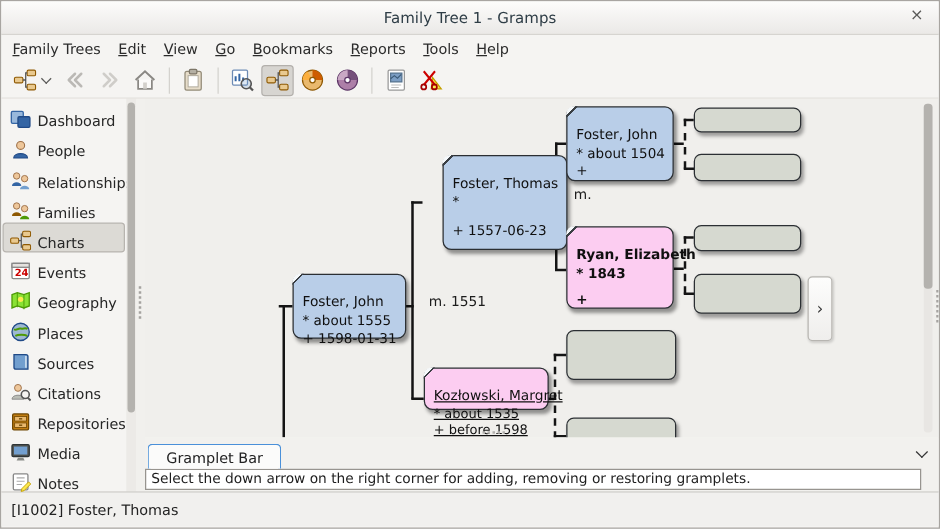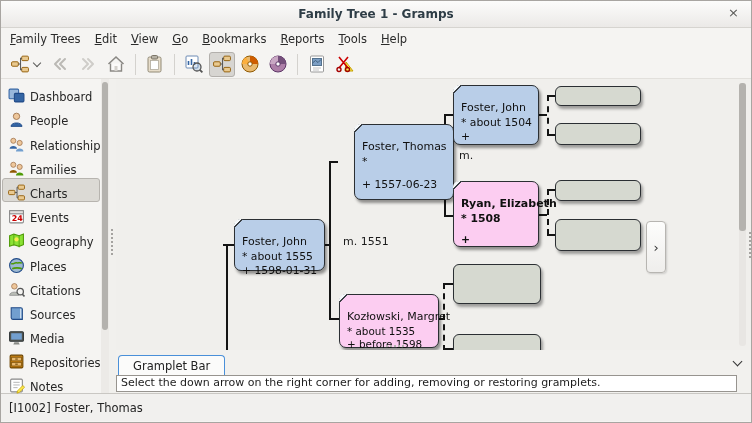--- a/index.html
+++ b/index.html
@@ -4,21 +4,21 @@
 <style>
   * { margin:0; padding:0; box-sizing:border-box; }
   html,body { width:752px; height:423px; }
   body { font-family:"DejaVu Sans","Liberation Sans",sans-serif; font-size:11.5px; color:#2b2b2b; }
 
   .window { position:relative; width:752px; height:423px; border:1px solid #a8a5a1; background:#f5f4f2; overflow:hidden; }
 
   
   .titlebar { height:27px; background:linear-gradient(#fcfcfb,#ebe9e7); border-bottom:1px solid #d6d4d0;
               display:flex; align-items:center; justify-content:center; position:relative; }
-  .title { font-weight:bold; font-size:12px; color:#2e3d46; }
+  .title { font-weight:normal; font-size:12px; color:#2e3d46; }
   .close-btn { position:absolute; right:12px; top:4px; color:#5a5a58; font-size:13px; cursor:default; }
 
   
   .menubar { height:22px; display:flex; align-items:center; padding-left:2px; background:#f5f4f2; }
   .menu-item { display:inline-block; padding:2px 7px; color:#2b2b2b; }
   .menu-item::first-letter { text-decoration:underline; }
 
   
   .toolbar { height:29px; display:flex; align-items:center; padding-left:4px; gap:2px; background:#f5f4f2; border-bottom:1px solid #e2e0dc; }
   .tbtn { width:26px; height:25px; display:flex; align-items:center; justify-content:center; border-radius:3px; }
@@ -49,21 +49,21 @@
           background:linear-gradient(135deg,#f5f8fa 40%,#3a3f44 40%,#3a3f44 52%,transparent 52%); border-top-left-radius:6px; }
   .pbox.male { background:var(--male,#b9cee8); }
   .pbox.female { background:var(--female,#fccdf1); }
   .pbox .pname { font-size:11px;margin-top:12px; }
   .b1 { left:118px; top:140px; width:91px; height:52px; }
   .b2 { left:238px; top:45px;  width:100px; height:76px; }
   .b2 .pline2 { margin-bottom:9px; }
   .b3 { left:337px; top:6px;   width:86px; height:60px; }
   .b4 { left:337px; top:102px; width:86px; height:66px;font-weight:bold; }
   .b4 .pline2 { margin-bottom:7px; }
-  .b5 { left:223px; top:215px; width:100px; height:54px; font-size:10.4px; }
+  .b5 { left:223px; top:215px; width:100px; height:34px; font-size:10.4px;text-decoration:underline; }
 
   .ebox { position:absolute; background:var(--unknown,#d6d9d0); border:1.5px solid #2b2f33; border-radius:6px;
           box-shadow:2px 3px 3px rgba(0,0,0,.35); }
   .g1 { left:439px; top:7px;   width:86px; height:20px; }
   .g2 { left:439px; top:44px;  width:86px; height:22px; }
   .g3 { left:439px; top:101px; width:86px; height:21px; }
   .g4 { left:439px; top:140px; width:86px; height:32px; }
   .g5 { left:337px; top:185px; width:88px; height:40px; }
   .g6 { left:337px; top:255px; width:88px; height:35px; }
 
@@ -266,51 +266,51 @@
       </div>
       <div class="side-item">
         <svg width="17" height="17" viewBox="0 0 16 16">
             <circle cx="8" cy="8" r="6.5" fill="#9db8d2" stroke="#204a87"></circle>
             <path d="M3 6c2 1.5 3-1 5-.5s4-1 5 .5M4 11c2-1 7-1 9 0" fill="none" stroke="#4e9a06" stroke-width="1.5"></path>
           </svg>
         <span class="side-label">Places</span>
       </div>
       <div class="side-item">
         <svg width="17" height="17" viewBox="0 0 16 16">
+            <path d="M3 2.5h9a1.5 1.5 0 011.5 1.5v9.5H4.5A1.5 1.5 0 013 12z" fill="#729fcf" stroke="#204a87"></path>
+            <path d="M12 3.5v9" stroke="#fff" stroke-width=".8"></path>
+          </svg>
+        <span class="side-label">Sources</span>
+      </div>
+      <div class="side-item">
+        <svg width="17" height="17" viewBox="0 0 16 16">
             <circle cx="6" cy="5" r="2.6" fill="#eec79b" stroke="#9c6f47" stroke-width=".7"></circle>
             <path d="M1.5 13.5c0-4 9-4 9 0z" fill="#babdb6" stroke="#888" stroke-width=".7"></path>
             <circle cx="11.5" cy="10" r="3" fill="none" stroke="#555" stroke-width="1.2"></circle>
             <path d="M13.5 12.5l2 2" stroke="#555" stroke-width="1.5"></path>
           </svg>
         <span class="side-label">Citations</span>
-      </div>
-      <div class="side-item">
-        <svg width="17" height="17" viewBox="0 0 16 16">
-            <path d="M3 2.5h9a1.5 1.5 0 011.5 1.5v9.5H4.5A1.5 1.5 0 013 12z" fill="#729fcf" stroke="#204a87"></path>
-            <path d="M12 3.5v9" stroke="#fff" stroke-width=".8"></path>
-          </svg>
-        <span class="side-label">Sources</span>
-      </div>
-      <div class="side-item">
-        <svg width="17" height="17" viewBox="0 0 16 16">
-            <rect x="1.5" y="2.5" width="13" height="9" rx="1" fill="#555753" stroke="#2e3436"></rect>
-            <rect x="3" y="4" width="10" height="6" fill="#729fcf"></rect>
-            <path d="M6 12.5h4l1 2H5z" fill="#888a85"></path>
-          </svg>
-        <span class="side-label">Media</span>
       </div>
       <div class="side-item">
         <svg width="17" height="17" viewBox="0 0 16 16">
             <rect x="2" y="2" width="12" height="12" rx="1" fill="#c17d11" stroke="#6e4602"></rect>
             <rect x="3.5" y="4" width="9" height="3.4" fill="#e9b96e" stroke="#6e4602" stroke-width=".6"></rect>
             <rect x="3.5" y="8.8" width="9" height="3.4" fill="#e9b96e" stroke="#6e4602" stroke-width=".6"></rect>
             <rect x="6.8" y="5.2" width="2.4" height="1" fill="#6e4602"></rect>
             <rect x="6.8" y="10" width="2.4" height="1" fill="#6e4602"></rect>
           </svg>
         <span class="side-label">Repositories</span>
+      </div>
+      <div class="side-item">
+        <svg width="17" height="17" viewBox="0 0 16 16">
+            <rect x="1.5" y="2.5" width="13" height="9" rx="1" fill="#555753" stroke="#2e3436"></rect>
+            <rect x="3" y="4" width="10" height="6" fill="#729fcf"></rect>
+            <path d="M6 12.5h4l1 2H5z" fill="#888a85"></path>
+          </svg>
+        <span class="side-label">Media</span>
       </div>
       <div class="side-item">
         <svg width="17" height="17" viewBox="0 0 16 16">
             <rect x="2.5" y="2" width="11" height="12" rx="1" fill="#fff" stroke="#888"></rect>
             <path d="M5 5h6M5 7.5h6M5 10h4" stroke="#aaa" stroke-width=".8"></path>
             <path d="M9 13l5-5 1.6 1.6-5 5-2.2.6z" fill="#fce94f" stroke="#c4a000" stroke-width=".7"></path>
           </svg>
         <span class="side-label">Notes</span>
       </div>
     </div>
@@ -366,21 +366,21 @@
           <div class="pline2">*</div>
           <div class="pline3">+ 1557-06-23</div>
         </div>
         <div class="pbox male b3">
           <div class="pname">Foster, John</div>
           <div class="pline2">* about 1504</div>
           <div class="pline3">+</div>
         </div>
         <div class="pbox female b4">
           <div class="pname">Ryan, Elizabeth</div>
-          <div class="pline2">* 1508</div>
+          <div class="pline2">* 1843</div>
           <div class="pline3">+</div>
         </div>
         <div class="pbox female b5">
           <div class="pname">Kozłowski, Margret</div>
           <div class="pline2">* about 1535</div>
           <div class="pline3">+ before 1598</div>
         </div>
 
         <div class="mlabel m1">m.</div>
         <div class="mlabel m2">m. 1551</div>

